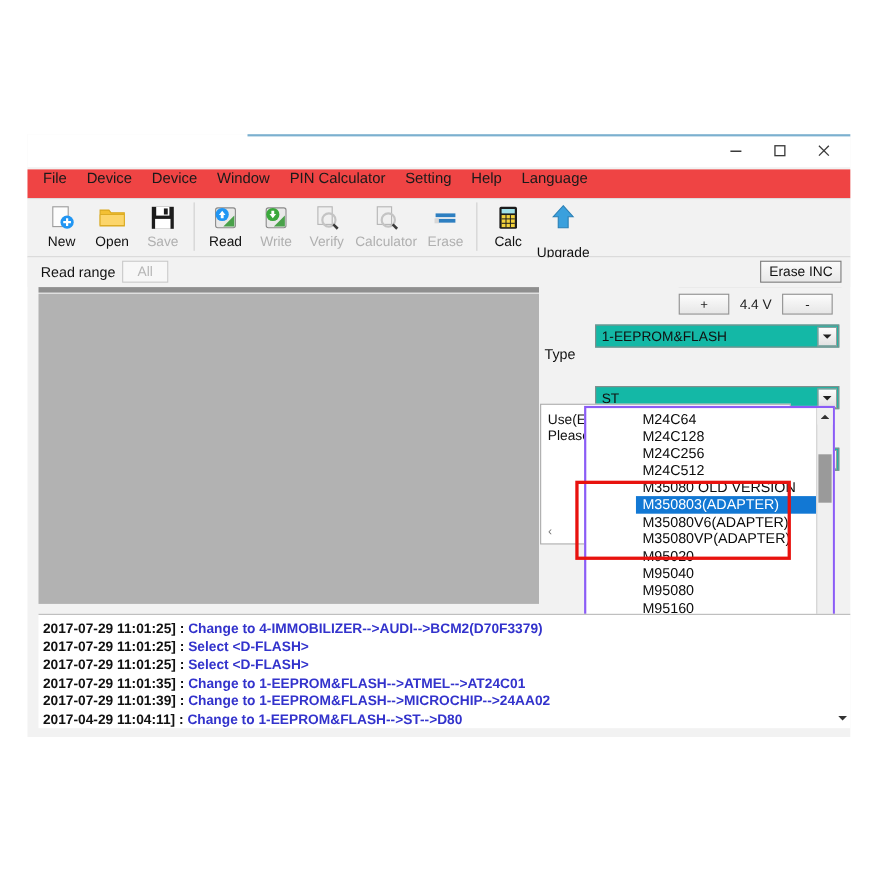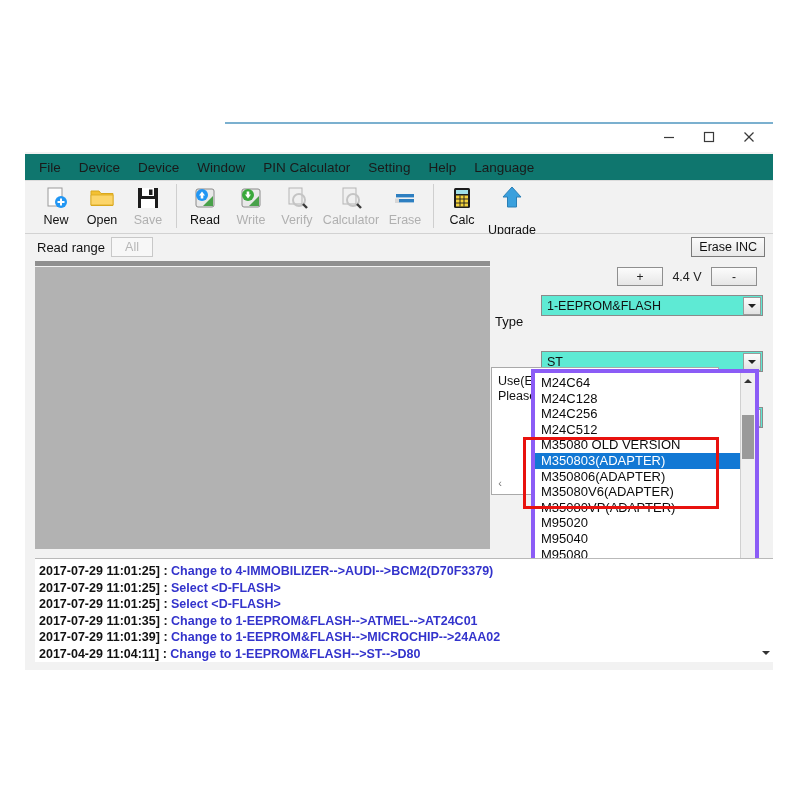--- a/index.html
+++ b/index.html
@@ -26,21 +26,21 @@
     position:absolute;right:4px;top:0;height:30px;display:flex;align-items:center;
   }
   .winbtn{
     width:40px;height:28px;display:flex;align-items:center;justify-content:center;
     color:#3a3a3a;font-size:14px;line-height:1;cursor:default;
   }
   .winbtn svg{display:block;}
   
   .menubar{
     position:absolute;left:0;top:32px;width:748px;height:26px;
-    background:#0f766e;display:flex;align-items:center;padding-left:14px;
+    background:#ef4444;display:flex;align-items:flex-start;padding-left:14px;
     box-sizing:border-box;
   }
   .menuitem{
     font-size:13.5px;color:#1a1a1a;margin-right:18px;white-space:nowrap;cursor:default;
   }
   
   .toolbar{
     position:absolute;left:0;top:58px;width:748px;height:54px;
     background:#f2f2f2;border-top:1px solid #dcdcdc;border-bottom:1px solid #d2d2d2;
     box-sizing:border-box;display:flex;align-items:flex-start;padding-left:8px;
@@ -93,41 +93,41 @@
   }
   .graypanel{
     position:absolute;left:10px;top:145px;width:455px;height:282px;
     background:#b2b2b2;
   }
   
   .form{position:absolute;left:470px;top:160px;width:270px;}
   .frow{display:flex;align-items:center;margin-bottom:9px;}
   .flabel{width:46px;font-size:13px;color:#111;margin-top:32px;}
   .fcombo{
-    width:222px;height:21px;border:1px solid #8b8b8b;background:#5eead4;
+    width:222px;height:21px;border:1px solid #8b8b8b;background:#14b8a6;
     display:flex;align-items:center;box-sizing:border-box;
   }
   .fcombo .txt{font-size:12.5px;color:#111;padding-left:5px;flex:1;}
   
   .infobox{
     position:absolute;left:466px;top:245px;width:228px;height:128px;
     background:#fff;border:1px solid #a9a9a9;box-sizing:border-box;
     padding:6px 0 0 6px;overflow:hidden;
   }
   .infobox .line{font-size:12.5px;color:#111;line-height:15px;white-space:nowrap;}
   .info-scroll-left{
     position:absolute;left:468px;top:352px;width:14px;height:18px;
     display:flex;align-items:center;justify-content:center;
     font-size:11px;color:#777;
   }
   
   .droplist{
     position:absolute;left:506px;top:247px;width:228px;height:214px;
-    background:#fff;border:4px solid #8b5cf6;box-sizing:border-box;
-    display:flex;overflow:hidden;
+    background:#fff;border:2px solid #8b5cf6;box-sizing:border-box;
+    display:flex;overflow:hidden;padding-left:45px;
   }
   .dl-items{flex:1;padding-top:2px;overflow:hidden;}
   .dl-item{
     height:15.6px;line-height:15.6px;font-size:13px;color:#0b0b0b;
     padding-left:6px;white-space:nowrap;cursor:default;
   }
   .dl-item.sel{background:#1278d4;color:#fff;}
   .dl-sb{
     width:15px;background:#f0f0f0;border-left:1px solid #d0d0d0;
     display:flex;flex-direction:column;align-items:center;box-sizing:border-box;
@@ -391,21 +391,20 @@
   <div class="info-scroll-left">‹</div>
 
   <div class="droplist">
     <div class="dl-items">
       <div class="dl-item">M24C64</div>
       <div class="dl-item">M24C128</div>
       <div class="dl-item">M24C256</div>
       <div class="dl-item">M24C512</div>
       <div class="dl-item">M35080 OLD VERSION</div>
       <div class="dl-item sel">M350803(ADAPTER)</div>
-      <div class="dl-item">M350806(ADAPTER)</div>
       <div class="dl-item">M35080V6(ADAPTER)</div>
       <div class="dl-item">M35080VP(ADAPTER)</div>
       <div class="dl-item">M95020</div>
       <div class="dl-item">M95040</div>
       <div class="dl-item">M95080</div>
       <div class="dl-item">M95160</div>
     </div>
     <div class="dl-sb">
       <div class="sb-arrow">
         <svg width="8" height="6" viewBox="0 0 8 6">

